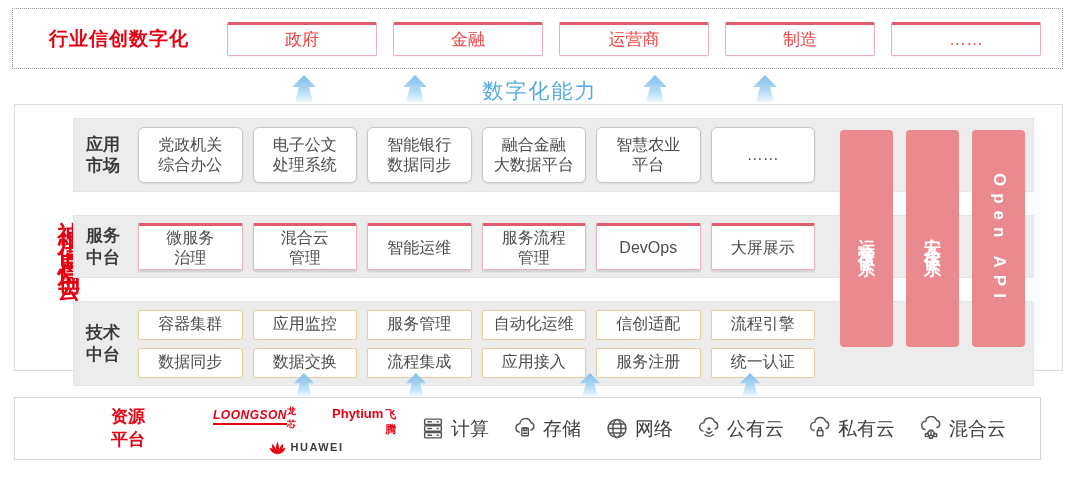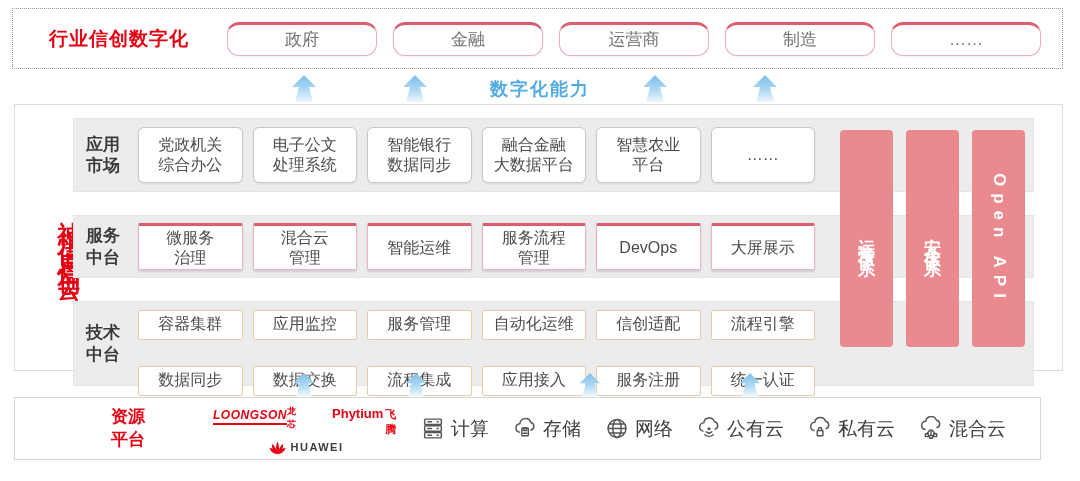--- a/index.html
+++ b/index.html
@@ -6,27 +6,27 @@
   body { background:#fff; font-family:"Liberation Sans","DejaVu Sans",sans-serif; }
   .page { position:relative; width:1080px; height:481px; background:#fff; overflow:hidden; }
   .pre { white-space:pre-line; }
 
   
   .industry-section { position:absolute; left:12px; top:8px; width:1051px; height:61px;
     border:1px dotted #9b9b9b; display:flex; align-items:center; }
   .industry-label { color:#e60012; font-weight:bold; font-size:19px; margin-left:36px; width:178px; letter-spacing:1px; }
   .industry-boxes { display:flex; gap:16px; }
   .ibox { width:150px; height:34px; background:#fff; border:1px solid #e9afba; border-top:3px solid #dd5c70;
-    border-radius:12px; display:flex; align-items:center; justify-content:center; font-size:17px; color:#737373;
+    border-radius:2px; display:flex; align-items:center; justify-content:center; font-size:17px; color:#ef4444;
     box-shadow:0 1px 2px rgba(0,0,0,.06); }
 
   
   .cap-gap { position:absolute; left:0; top:69px; width:1080px; height:34px; }
   .cap-label { position:absolute; left:50%; top:8px; transform:translateX(-50%);
-    color:#54abe2; font-weight:bold; font-size:18px; letter-spacing:2px; }
+    color:#54abe2; font-weight:normal; font-size:21px; letter-spacing:2px; }
   .arrow { position:absolute; bottom:1px; }
 
   
   .main-section { position:absolute; left:14px; top:104px; width:1049px; height:267px;
     border:1px solid #dcdcdc; background:#fff; }
   .v-title { position:absolute; left:36px; top:0; bottom:0; width:38px;
     display:flex; align-items:center; justify-content:center;
     writing-mode:vertical-rl; text-orientation:upright;
     color:#e60012; font-weight:bold; font-size:23px; letter-spacing:10px; }
   .rows { position:absolute; left:58px; right:28px; top:13px; display:flex; flex-direction:column; gap:23px; }
@@ -38,21 +38,21 @@
   .row-tech { height:85px;padding-left:12px; }
   .abox { flex:1; height:56px; background:#fff; border:1px solid #c7c7c7; border-radius:6px;
     display:flex; align-items:center; justify-content:center; text-align:center;
     font-size:16px; line-height:1.25; color:#4c4c4c; box-shadow:0 1px 2px rgba(0,0,0,.08); }
   .sbox { flex:1; height:47px; background:#fff; border:1px solid #eeb3be; border-top:3px solid #dd5c70;
     border-radius:2px; display:flex; align-items:center; justify-content:center; text-align:center;
     font-size:16px; line-height:1.2; color:#4c4c4c; box-shadow:0 2px 2px rgba(0,0,0,.12); }
   .tech-grid { flex:1; margin-left:6px; margin-right:218px; display:grid;
     grid-template-columns:repeat(6,1fr); gap:8px 10px; }
   .tbox { height:30px; background:#fff; border:1px solid #e7cba4; border-radius:2px;
-    display:flex; align-items:center; justify-content:center; font-size:16px; color:#4c4c4c;margin-top:18px; }
+    display:flex; align-items:center; justify-content:center; font-size:16px; color:#4c4c4c; }
   .pillars { position:absolute; top:25px; bottom:23px; right:37px; display:flex; gap:13px; }
   .pillar { width:53px; background:#ea8a8f; border-radius:4px; color:#fff; font-weight:bold; font-size:17px;
     display:flex; align-items:center; justify-content:center;
     writing-mode:vertical-rl; text-orientation:mixed; letter-spacing:7px; }
 
   
   .res-gap { position:absolute; left:0; top:372px; width:1080px; height:25px; }
 
   
   .resource-section { position:absolute; left:14px; top:397px; width:1027px; height:63px;

